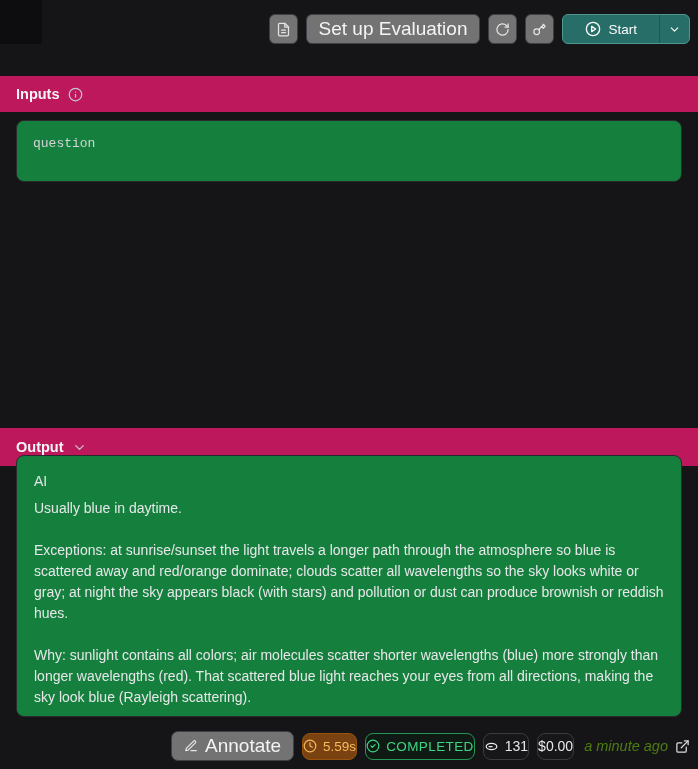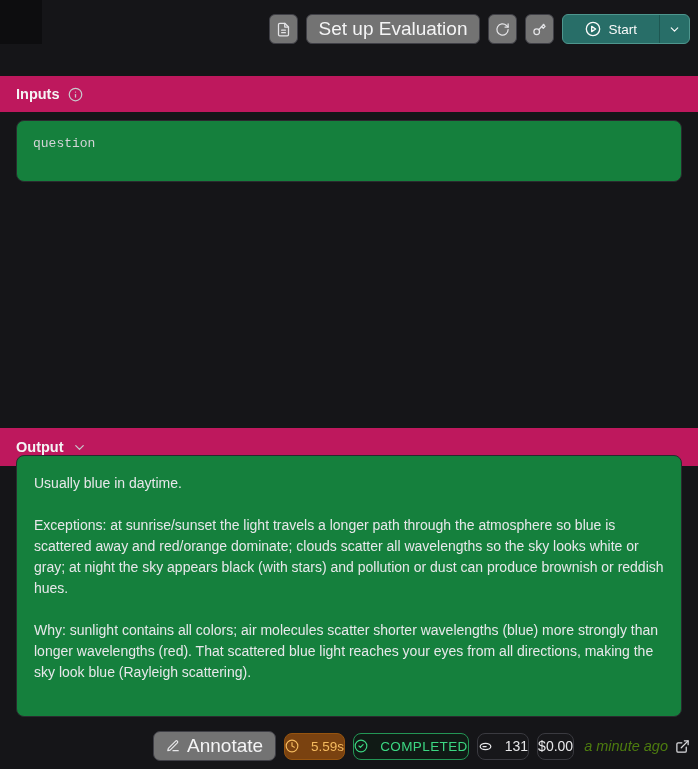--- a/index.html
+++ b/index.html
@@ -80,21 +80,21 @@
     font-size:14px; line-height:21px; color:#e7e7ea;
     margin:0 0 21px 0;
   }
   .out-text p:last-child { margin-bottom:0; }
   
   .footer {
     position:absolute; top:731px; right:8px;
     display:flex; align-items:center; gap:8px;
   }
   .badge {
-    display:inline-flex; align-items:center; gap:12px;
+    display:inline-flex; align-items:center; gap:6px;
     height:27px; padding:0 0;
     border-radius:8px; font-size:13.5px; white-space:nowrap;
   }
   .badge-latency {
     background:#7a4210; border:1px solid #96540f; color:#f5bb5f;
   }
   .badge-status {
     background:#101a15; border:1px solid #239655; color:#3cd782;
     font-weight:500; letter-spacing:0.4px;text-align:right;
   }
@@ -189,20 +189,21 @@
   <div class="section-header output">
     <span class="section-title">Output</span>
     <span class="svg-ic muted-ic">
       <svg width="15" height="15" viewBox="0 0 24 24" fill="none" stroke="currentColor" stroke-width="2" stroke-linecap="round" stroke-linejoin="round">
         <polyline points="6 9 12 15 18 9"></polyline>
       </svg>
     </span>
   </div>
 
   <div class="card output-card">
+    <div class="role-label">AI</div>
     <div class="out-text">
       <p>Usually blue in daytime.</p>
       <p>Exceptions: at sunrise/sunset the light travels a longer path through the atmosphere so blue is scattered away and red/orange dominate; clouds scatter all wavelengths so the sky looks white or gray; at night the sky appears black (with stars) and pollution or dust can produce brownish or reddish hues.</p>
       <p>Why: sunlight contains all colors; air molecules scatter shorter wavelengths (blue) more strongly than longer wavelengths (red). That scattered blue light reaches your eyes from all directions, making the sky look blue (Rayleigh scattering).</p>
     </div>
   </div>
 
   <div class="footer">
     <button class="btn annotate-btn">
       <span class="svg-ic">

